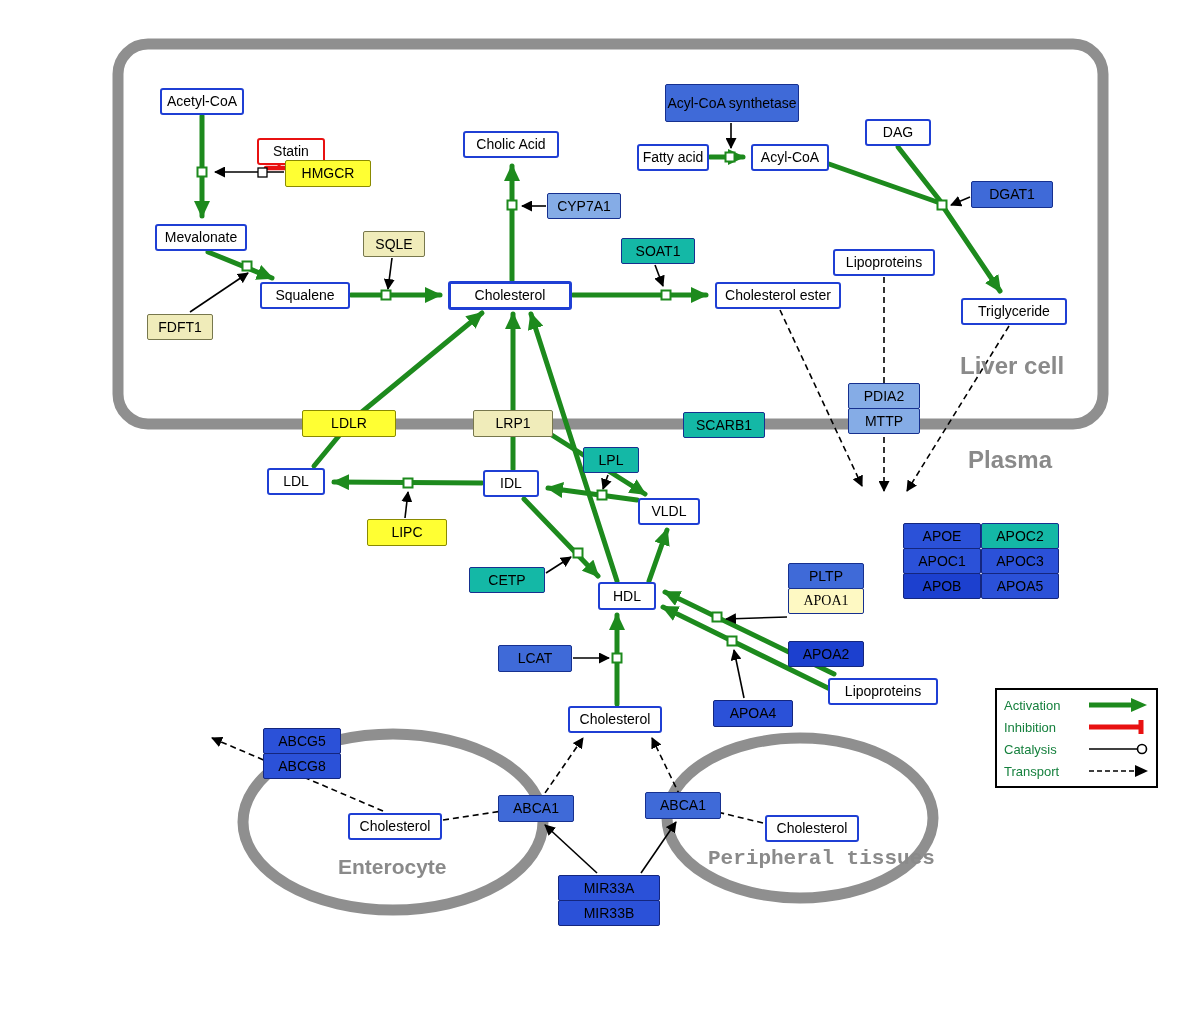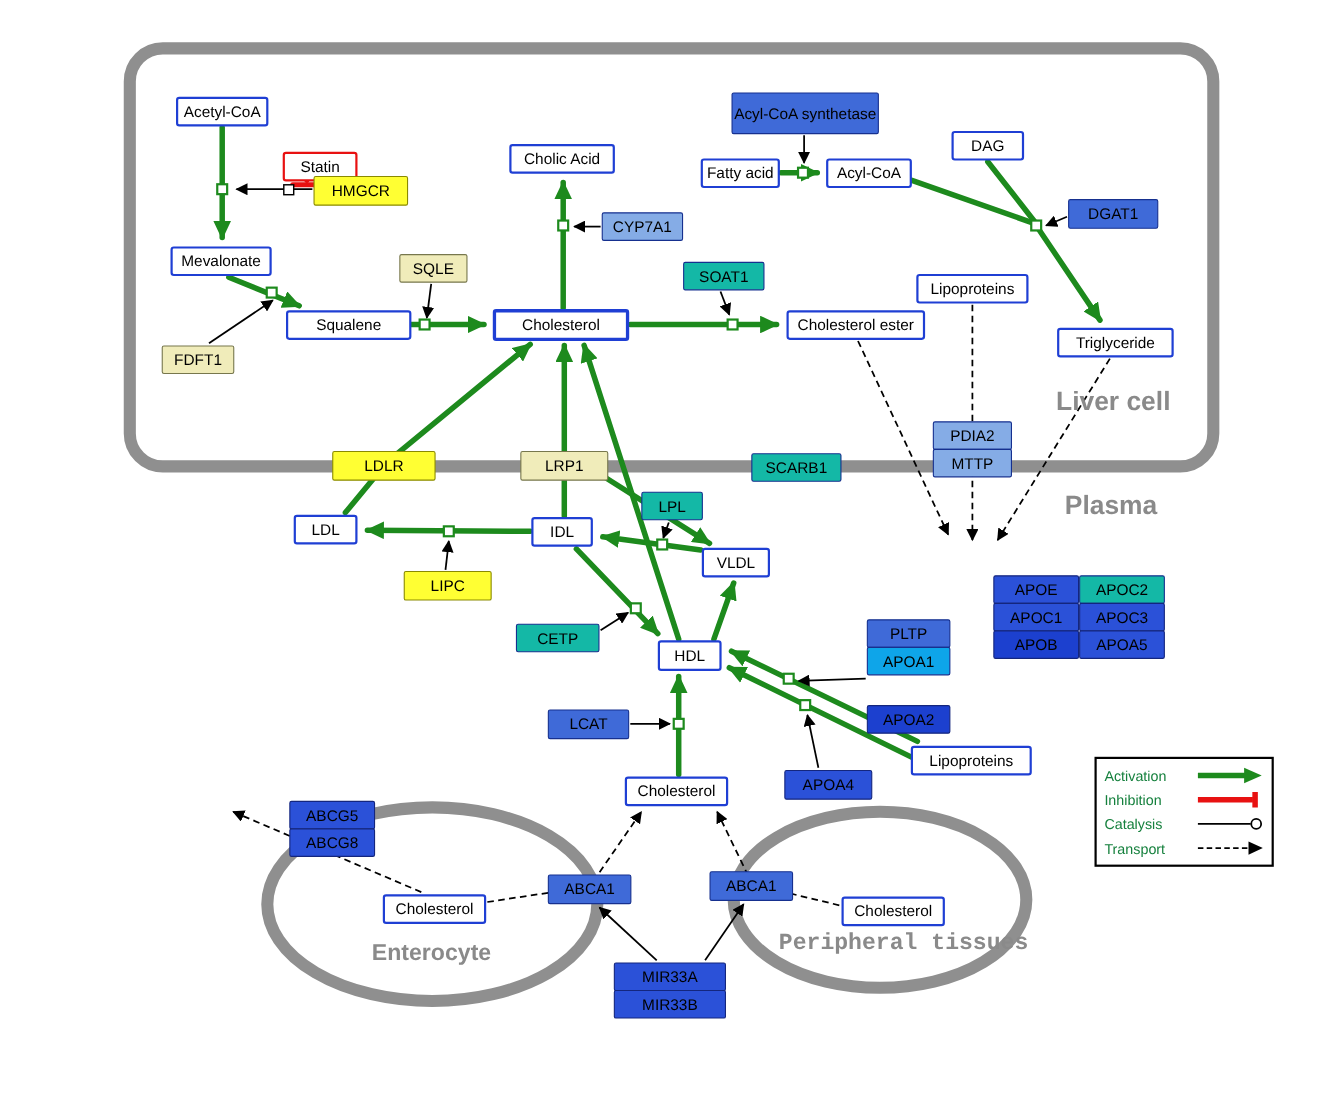--- a/index.html
+++ b/index.html
@@ -11,21 +11,21 @@
     font-size:14px; color:#000; text-align:center; line-height:1.05;
     background:#fff; border-radius:3px; white-space:normal;
   }
   .met    { background:#ffffff; border:2px solid #1f3fd4; }
   .met-b  { background:#ffffff; border:3px solid #1f3fd4; }
   .statin { background:#ffffff; border:2.5px solid #e81111;margin-top:21px; }
   .g-yellow { background:#ffff33; border:1px solid #8a8a00; border-radius:2px; }
   .g-pale   { background:#f0ecba; border:1px solid #77774d; border-radius:2px; }
   .g-light  { background:#14b8a6; border:1px solid #16308f; border-radius:2px; }
   .g-mid    { background:#85ace6; border:1px solid #16308f; border-radius:2px; }
-  .g-med    { background:#0ea5e9; border:1px solid #16308f; border-radius:2px; }
+  .g-med    { background:#fef9c3; border:1px solid #16308f; border-radius:2px;font-family:Liberation Serif, serif; }
   .g-blue   { background:#3f6ad8; border:1px solid #16308f; border-radius:2px; }
   .g-dark   { background:#2b51d8; border:1px solid #14267e; border-radius:2px; }
   .g-darker { background:#1c40cf; border:1px solid #14267e; border-radius:2px; }
   .comp-label { position:absolute; color:#8a8a8a; font-weight:bold; }
   .lbl-lg { font-size:24px; }
   .lbl-md { font-size:21px; }
   .legend {
     position:absolute; left:995px; top:688px; width:163px; height:100px;
     background:#fff; border:2px solid #000; box-sizing:border-box;
     display:flex; flex-direction:column; justify-content:space-around; padding:4px 7px;
@@ -131,21 +131,21 @@
   <div class="comp-label lbl-md" style="left:708px;top:847px;font-family:Liberation Mono, monospace;">Peripheral tissues</div>
 
   <div class="node met" style="left:160px;top:88px;width:84px;height:27px">Acetyl-CoA</div>
   <div class="node statin" style="left:257px;top:117px;width:68px;height:27px">Statin</div>
   <div class="node g-yellow" style="left:285px;top:160px;width:86px;height:27px">HMGCR</div>
   <div class="node met" style="left:155px;top:224px;width:92px;height:27px">Mevalonate</div>
   <div class="node met" style="left:463px;top:131px;width:96px;height:27px">Cholic Acid</div>
   <div class="node g-mid" style="left:547px;top:193px;width:74px;height:26px">CYP7A1</div>
   <div class="node g-pale" style="left:363px;top:231px;width:62px;height:26px">SQLE</div>
   <div class="node g-pale" style="left:147px;top:314px;width:66px;height:26px">FDFT1</div>
-  <div class="node met" style="left:260px;top:282px;width:114px;height:27px">Squalene</div>
+  <div class="node met" style="left:260px;top:282px;width:90px;height:27px">Squalene</div>
   <div class="node met-b" style="left:448px;top:281px;width:124px;height:29px">Cholesterol</div>
   <div class="node g-light" style="left:621px;top:238px;width:74px;height:26px">SOAT1</div>
   <div class="node met" style="left:715px;top:282px;width:126px;height:27px">Cholesterol ester</div>
   <div class="node g-blue" style="left:665px;top:84px;width:134px;height:38px">Acyl-CoA synthetase</div>
   <div class="node met" style="left:637px;top:144px;width:72px;height:27px">Fatty acid</div>
   <div class="node met" style="left:751px;top:144px;width:78px;height:27px">Acyl-CoA</div>
   <div class="node met" style="left:865px;top:119px;width:66px;height:27px">DAG</div>
   <div class="node g-blue" style="left:971px;top:181px;width:82px;height:27px">DGAT1</div>
   <div class="node met" style="left:833px;top:249px;width:102px;height:27px">Lipoproteins</div>
   <div class="node met" style="left:961px;top:298px;width:106px;height:27px">Triglyceride</div>

